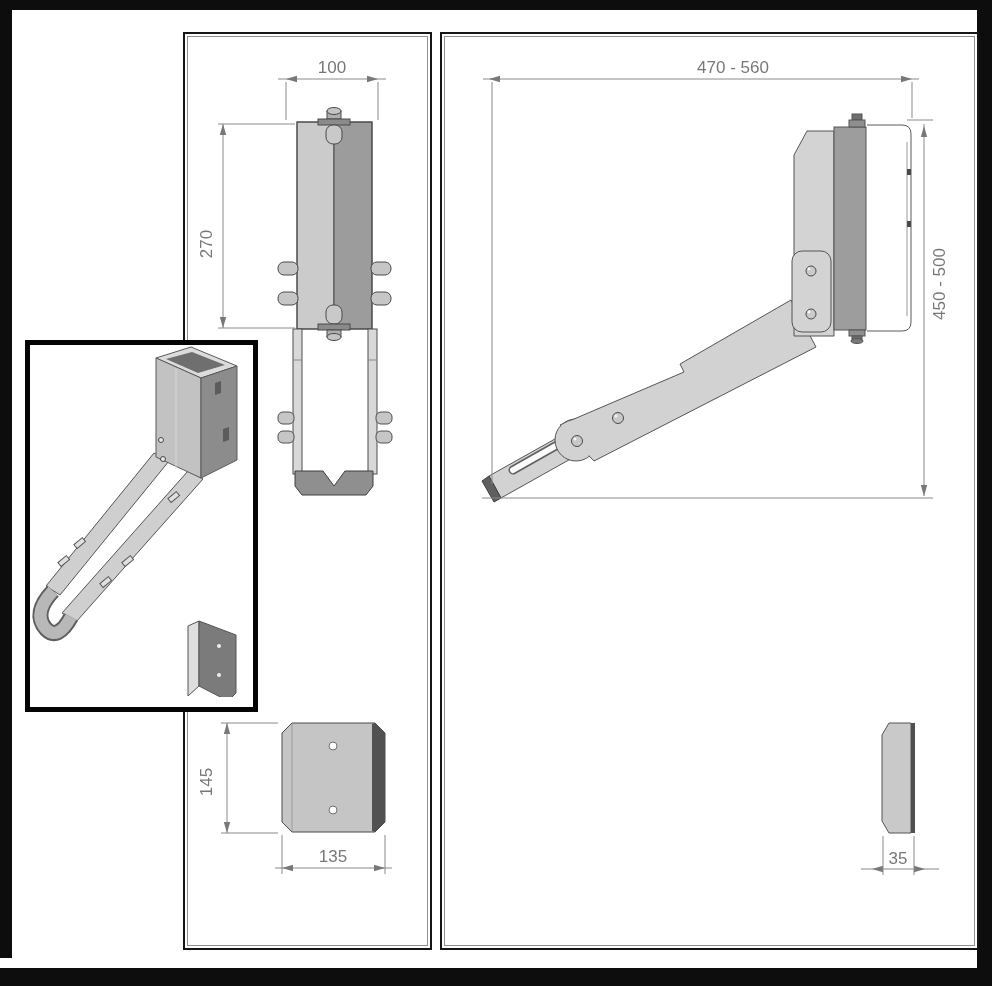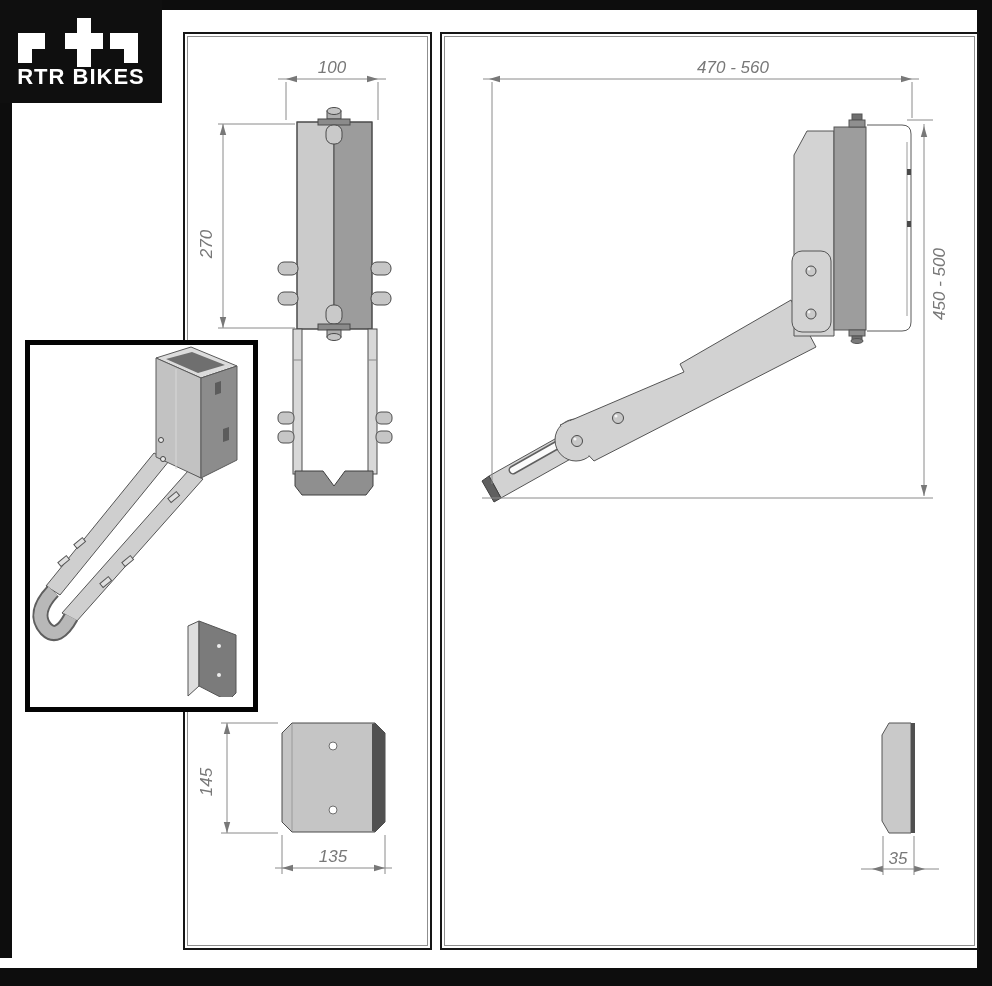--- a/index.html
+++ b/index.html
@@ -5,52 +5,41 @@
   html,body{margin:0;padding:0;background:#e8e8e8;}
   #screen{position:relative;width:992px;height:986px;background:#ffffff;overflow:hidden;
           font-family:"Liberation Sans",sans-serif;}
   .bar{position:absolute;background:#0d0d0d;}
   #bar-top{left:0;top:0;width:992px;height:10px;}
   #bar-left{left:0;top:0;width:12px;height:958px;}
   #bar-right{left:977px;top:0;width:15px;height:986px;}
   #bar-bottom{left:0;top:968px;width:992px;height:18px;}
   #logo-box{position:absolute;left:0;top:0;width:162px;height:103px;background:#0f0f0f;}
   .panel{position:absolute;background:#ffffff;border:2px solid #161616;
-         box-shadow:inset 0 0 0 2px #ffffff, inset 0 0 0 3px #8f8f8f;font-style:italic;}
+         box-shadow:inset 0 0 0 2px #ffffff, inset 0 0 0 3px #8f8f8f;}
   #panel-front{left:183px;top:32px;width:245px;height:914px;}
   #panel-side{left:440px;top:32px;width:516px;height:914px;padding-left:19px;}
   #box-3d{position:absolute;left:25px;top:340px;width:223px;height:362px;background:#ffffff;
           border:5px solid #040404;z-index:5;}
   svg{display:block;}
   .dim-text{fill:#787878;font-size:17px;font-family:"Liberation Sans",sans-serif;}
   .brand-text{position:absolute;left:0;top:64px;width:162px;text-align:center;color:#ffffff;
               font-weight:bold;font-size:22px;letter-spacing:1px;
               font-family:"Liberation Sans",sans-serif;}
 </style>
 </head>
 <body>
 
 <div id="screen">
 
   <div id="bar-top" class="bar"></div>
   <div id="bar-left" class="bar"></div>
   <div id="bar-right" class="bar"></div>
   <div id="bar-bottom" class="bar"></div>
 
-  <div id="logo-box">
-    <svg width="162" height="103" viewBox="0 0 162 103">
-      <g fill="#ffffff">
-        <path d="M18,33 h27 v16 h-13 v14 h-14 z"></path>
-        <rect x="77" y="18" width="14" height="49"></rect>
-        <rect x="65" y="33" width="38" height="16"></rect>
-        <path d="M110,33 h28 v30 h-14 v-14 h-14 z"></path>
-      </g>
-    </svg>
-    <div class="brand-text">RTR BIKES</div>
-  </div>
 
   <div id="panel-front" class="panel">
     <svg width="241" height="910" viewBox="0 0 241 910">
 
       <g stroke="#4a4a4a" stroke-width="1">
         <rect x="112" y="88" width="37" height="207" fill="#cbcbcb"></rect>
         <rect x="149" y="88" width="38" height="207" fill="#9c9c9c"></rect>
         <rect x="112" y="88" width="75" height="207" fill="none"></rect>
 
         <rect x="93" y="228" width="20" height="13" rx="6" fill="#c6c6c6"></rect>

